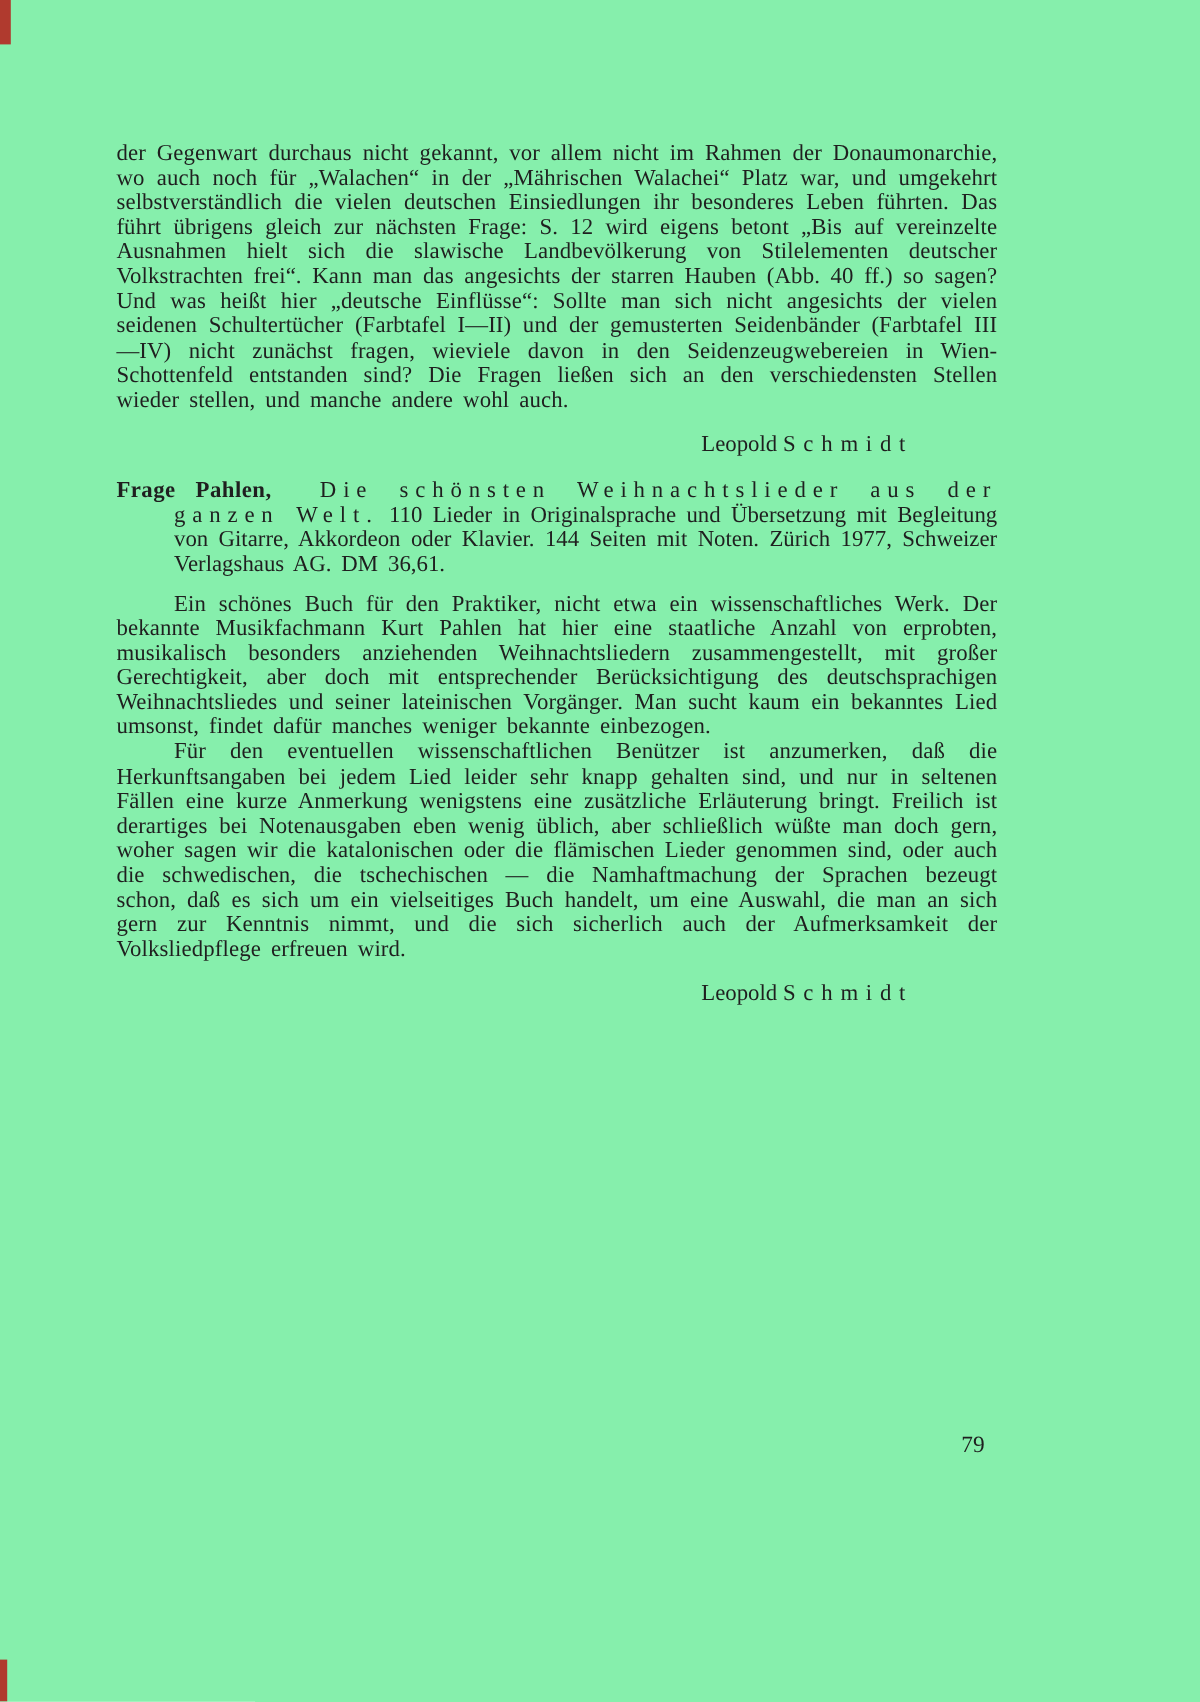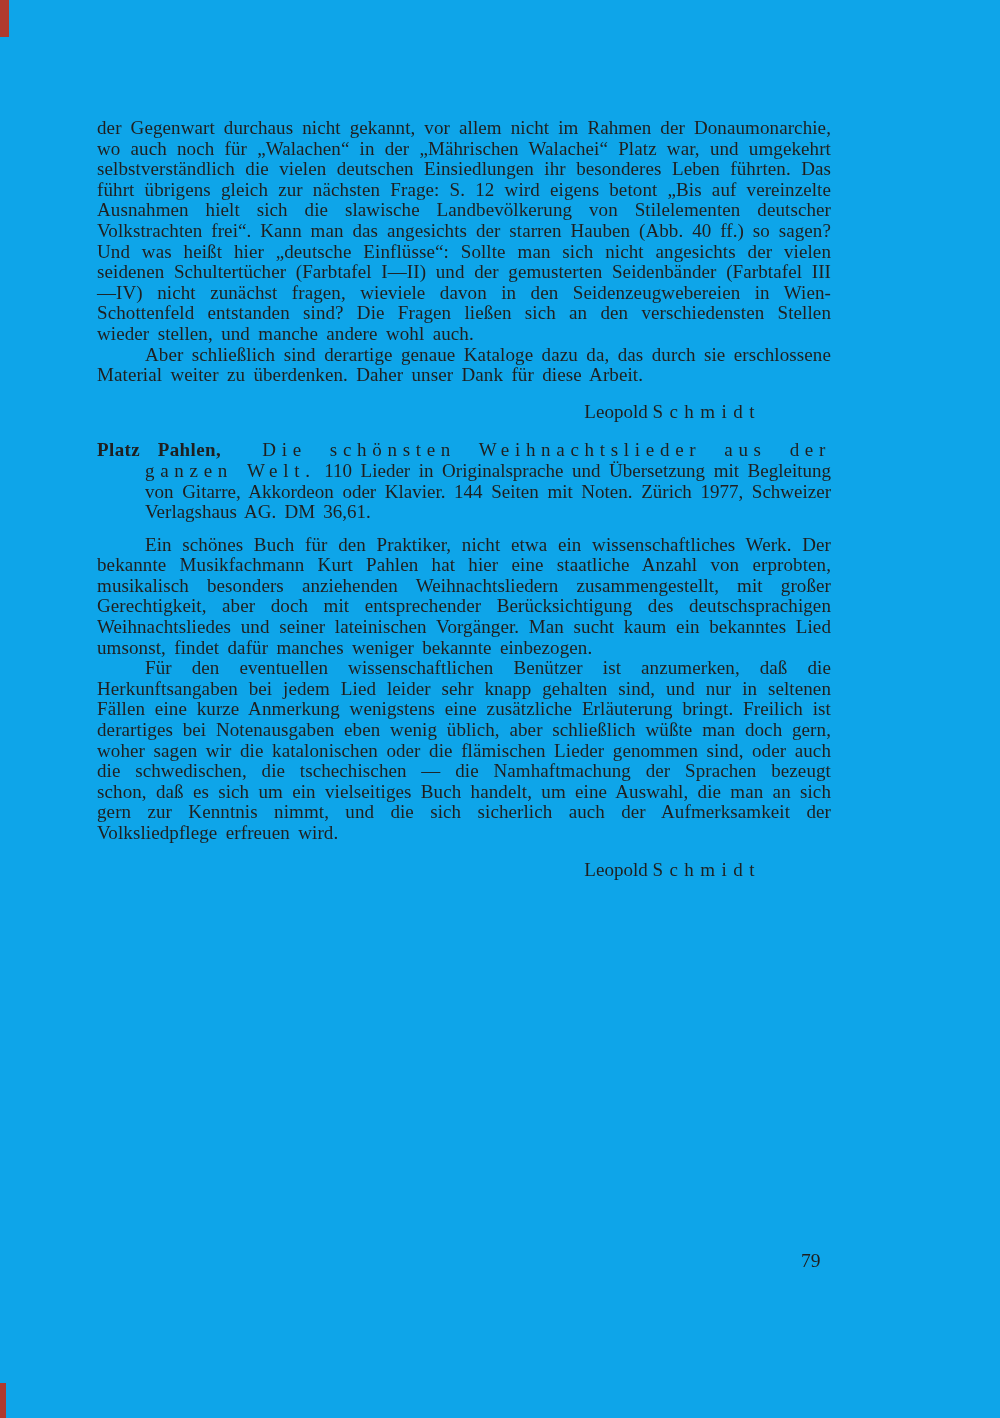--- a/index.html
+++ b/index.html
@@ -6,21 +6,21 @@
     margin: 0;
     padding: 0;
   }
   body {
     background: #fbfaf5;
   }
   .page {
     position: relative;
     width: 1000px;
     height: 1418px;
-    background: #0ea5e9;
+    background: #86efac;
     font-family: "Liberation Serif", "DejaVu Serif", serif;
     color: #1f1f1f;
     overflow: hidden;
   }
   .text-block {
     position: absolute;
     left: 97px;
     top: 118px;
     width: 734px;
   }
@@ -58,21 +58,21 @@
     font-weight: bold;
     letter-spacing: 0.02em;
   }
   .review-title {
     letter-spacing: 0.30em;
     margin-left: 24px;
   }
   .page-number {
     position: absolute;
     left: 801px;
-    top: 1250px;
+    top: 1194px;
     font-size: 19.5px;
     color: #1f1f1f;
   }
   .edge-mark-top {
     position: absolute;
     left: 0;
     top: 0;
     width: 9px;
     height: 37px;
     background: #b03a2e;
@@ -91,29 +91,28 @@
 
 <div class="page">
 
   <div class="edge-mark-top"></div>
   <div class="edge-mark-bottom"></div>
 
   <div class="text-block">
 
     <p class="para">der Gegenwart durchaus nicht gekannt, vor allem nicht im Rahmen der Donaumonarchie, wo auch noch für „Walachen“ in der „Mährischen Walachei“ Platz war, und umgekehrt selbstverständlich die vielen deutschen Einsiedlungen ihr besonderes Leben führten. Das führt übrigens gleich zur nächsten Frage: S. 12 wird eigens betont „Bis auf vereinzelte Ausnahmen hielt sich die slawische Landbevölkerung von Stilelementen deutscher Volkstrachten frei“. Kann man das angesichts der starren Hauben (Abb. 40 ff.) so sagen? Und was heißt hier „deutsche Einflüsse“: Sollte man sich nicht angesichts der vielen seidenen Schultertücher (Farbtafel I—II) und der gemusterten Seidenbänder (Farbtafel III—IV) nicht zunächst fragen, wieviele davon in den Seidenzeugwebereien in Wien-Schottenfeld entstanden sind? Die Fragen ließen sich an den verschiedensten Stellen wieder stellen, und manche andere wohl auch.</p>
 
-    <p class="para indent">Aber schließlich sind derartige genaue Kataloge dazu da, das durch sie erschlossene Material weiter zu überdenken. Daher unser Dank für diese Arbeit.</p>
 
     <p class="signature">
       <span>Leopold</span>
       <span class="sperr">Schmidt</span>
     </p>
 
     <p class="review-heading">
-      <span class="review-author">Platz Pahlen,</span>
+      <span class="review-author">Frage Pahlen,</span>
       <span class="review-title">Die schönsten Weihnachtslieder aus der ganzen Welt.</span>
       <span>110 Lieder in Originalsprache und Übersetzung mit Begleitung von Gitarre, Akkordeon oder Klavier. 144 Seiten mit Noten. Zürich 1977, Schweizer Verlagshaus AG. DM 36,61.</span>
     </p>
 
     <p class="para indent">Ein schönes Buch für den Praktiker, nicht etwa ein wissenschaftliches Werk. Der bekannte Musikfachmann Kurt Pahlen hat hier eine staatliche Anzahl von erprobten, musikalisch besonders anziehenden Weihnachtsliedern zusammengestellt, mit großer Gerechtigkeit, aber doch mit entsprechender Berücksichtigung des deutschsprachigen Weihnachtsliedes und seiner lateinischen Vorgänger. Man sucht kaum ein bekanntes Lied umsonst, findet dafür manches weniger bekannte einbezogen.</p>
 
     <p class="para indent">Für den eventuellen wissenschaftlichen Benützer ist anzumerken, daß die Herkunftsangaben bei jedem Lied leider sehr knapp gehalten sind, und nur in seltenen Fällen eine kurze Anmerkung wenigstens eine zusätzliche Erläuterung bringt. Freilich ist derartiges bei Notenausgaben eben wenig üblich, aber schließlich wüßte man doch gern, woher sagen wir die katalonischen oder die flämischen Lieder genommen sind, oder auch die schwedischen, die tschechischen — die Namhaftmachung der Sprachen bezeugt schon, daß es sich um ein vielseitiges Buch handelt, um eine Auswahl, die man an sich gern zur Kenntnis nimmt, und die sich sicherlich auch der Aufmerksamkeit der Volksliedpflege erfreuen wird.</p>
 
     <p class="signature">
       <span>Leopold</span>

